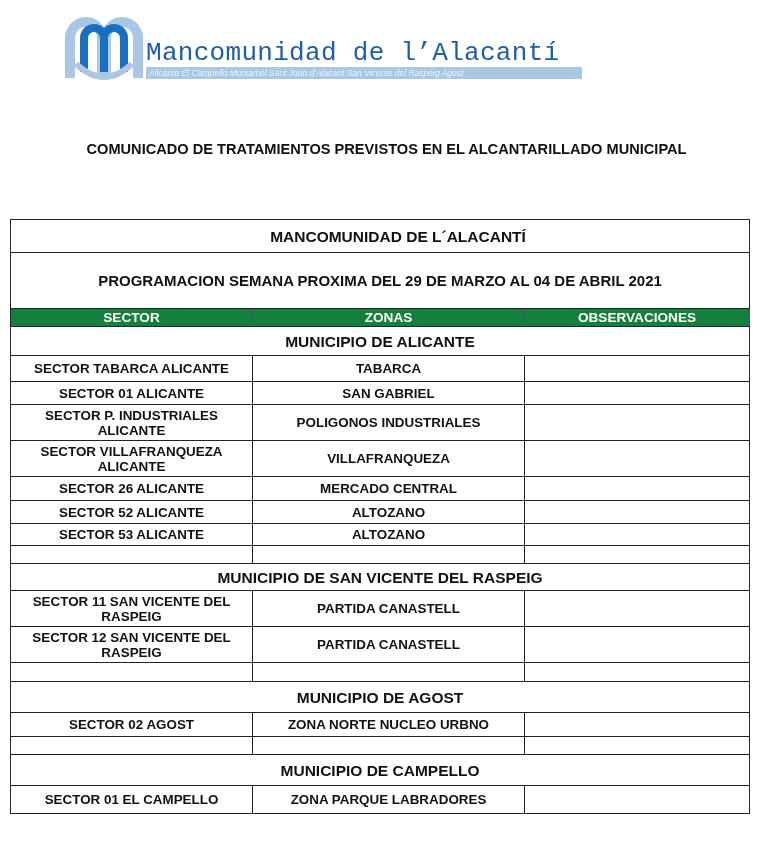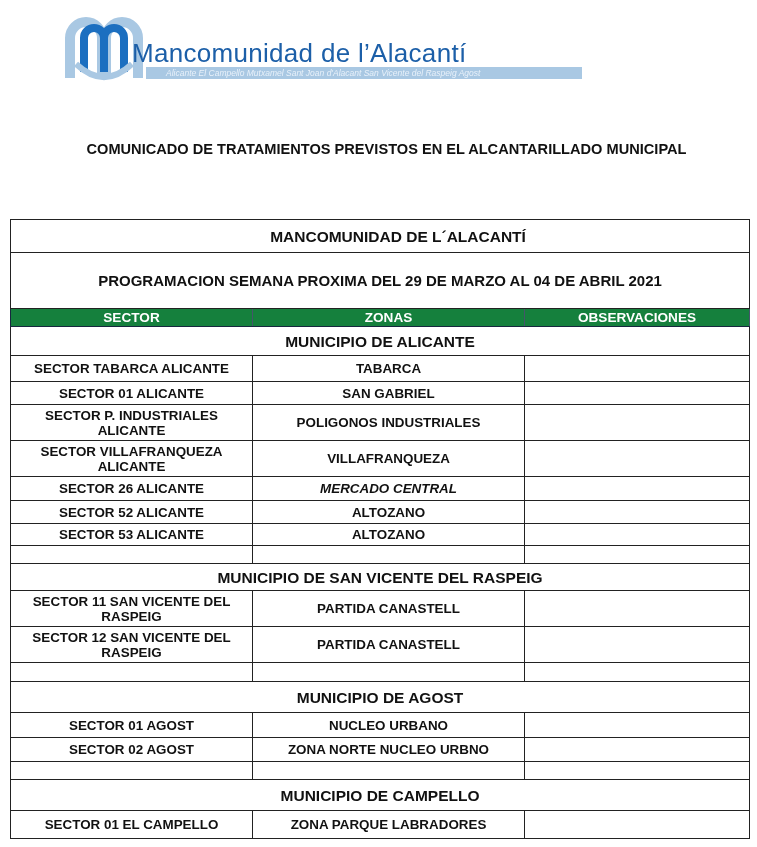--- a/index.html
+++ b/index.html
@@ -1,19 +1,19 @@
 <!DOCTYPE html>
 <html><head>
 <meta charset="utf-8">
 <style>
   html, body { margin:0; padding:0; background:#ffffff; }
   body { width:757px; height:847px; position:relative; overflow:hidden; font-family:"Liberation Sans", sans-serif; color:#111; }
   .logo { position:absolute; left:62px; top:8px; width:84px; height:76px; }
-  .brand { position:absolute; left:132px; top:38px; font-size:26px; color:#1c5fa8; letter-spacing:0.3px; white-space:nowrap; font-family:Liberation Sans, sans-serif; }
-  .brand-bar { position:absolute; left:146px; top:67px; width:436px; height:12px; background:#a9c8e3; color:#e8f1fa; font-size:8.5px; font-style:italic; line-height:12px; white-space:nowrap; overflow:hidden; padding-left:20px; box-sizing:border-box; }
+  .brand { position:absolute; left:146px; top:38px; font-size:26px; color:#1c5fa8; letter-spacing:0.3px; white-space:nowrap; font-family:Liberation Mono, monospace; }
+  .brand-bar { position:absolute; left:146px; top:67px; width:436px; height:12px; background:#a9c8e3; color:#e8f1fa; font-size:8.5px; font-style:italic; line-height:12px; white-space:nowrap; overflow:hidden; padding-left:3px; box-sizing:border-box; }
   .doc-title { position:absolute; left:8px; width:757px; top:141px; text-align:center; font-weight:bold; font-size:14.6px; color:#111; }
   table { position:absolute; left:10px; top:219px; width:739px; border-collapse:collapse; table-layout:fixed; }
   td, th { border:1px solid #222; text-align:center; font-weight:bold; padding:0 4px; box-sizing:border-box; line-height:15px; font-size:13.4px; }
   .t-title td { height:33px; font-size:15.5px;padding-left:40px; }
   .t-prog td { height:56px; font-size:15px; }
   .t-head th { height:18px; background:#15803d; color:#ffffff; font-size:13.6px; border-color:#17273f; border-right:1px solid #44556b; }
   .t-muni td { font-size:15.5px; }
   .blank td { height:18px; }
 </style>
 </head>
@@ -69,21 +69,21 @@
         <td style="height: 36px;">POLIGONOS INDUSTRIALES</td>
         <td style="height: 36px;"></td>
       </tr>
       <tr>
         <td style="height: 36px;">SECTOR VILLAFRANQUEZA ALICANTE</td>
         <td style="height: 36px;">VILLAFRANQUEZA</td>
         <td style="height: 36px;"></td>
       </tr>
       <tr>
         <td style="height: 24px;">SECTOR 26 ALICANTE</td>
-        <td style="height: 24px; font-style: italic;">MERCADO CENTRAL</td>
+        <td style="height: 24px;">MERCADO CENTRAL</td>
         <td style="height: 24px;"></td>
       </tr>
       <tr>
         <td style="height: 23px;">SECTOR 52 ALICANTE</td>
         <td style="height: 23px;">ALTOZANO</td>
         <td style="height: 23px;"></td>
       </tr>
       <tr>
         <td style="height: 22px;">SECTOR 53 ALICANTE</td>
         <td style="height: 22px;">ALTOZANO</td>
@@ -109,25 +109,20 @@
       </tr>
       <tr class="blank">
         <td style="height: 19px;"></td>
         <td style="height: 19px;"></td>
         <td style="height: 19px;"></td>
       </tr>
       <tr class="t-muni">
         <td colspan="3" style="height: 31px;">MUNICIPIO DE AGOST</td>
       </tr>
       <tr>
-        <td style="height: 25px;">SECTOR 01 AGOST</td>
-        <td style="height: 25px;">NUCLEO URBANO</td>
-        <td style="height: 25px;"></td>
-      </tr>
-      <tr>
         <td style="height: 24px;">SECTOR 02 AGOST</td>
         <td style="height: 24px;">ZONA NORTE NUCLEO URBNO</td>
         <td style="height: 24px;"></td>
       </tr>
       <tr class="blank">
         <td style="height: 18px;"></td>
         <td style="height: 18px;"></td>
         <td style="height: 18px;"></td>
       </tr>
       <tr class="t-muni">

